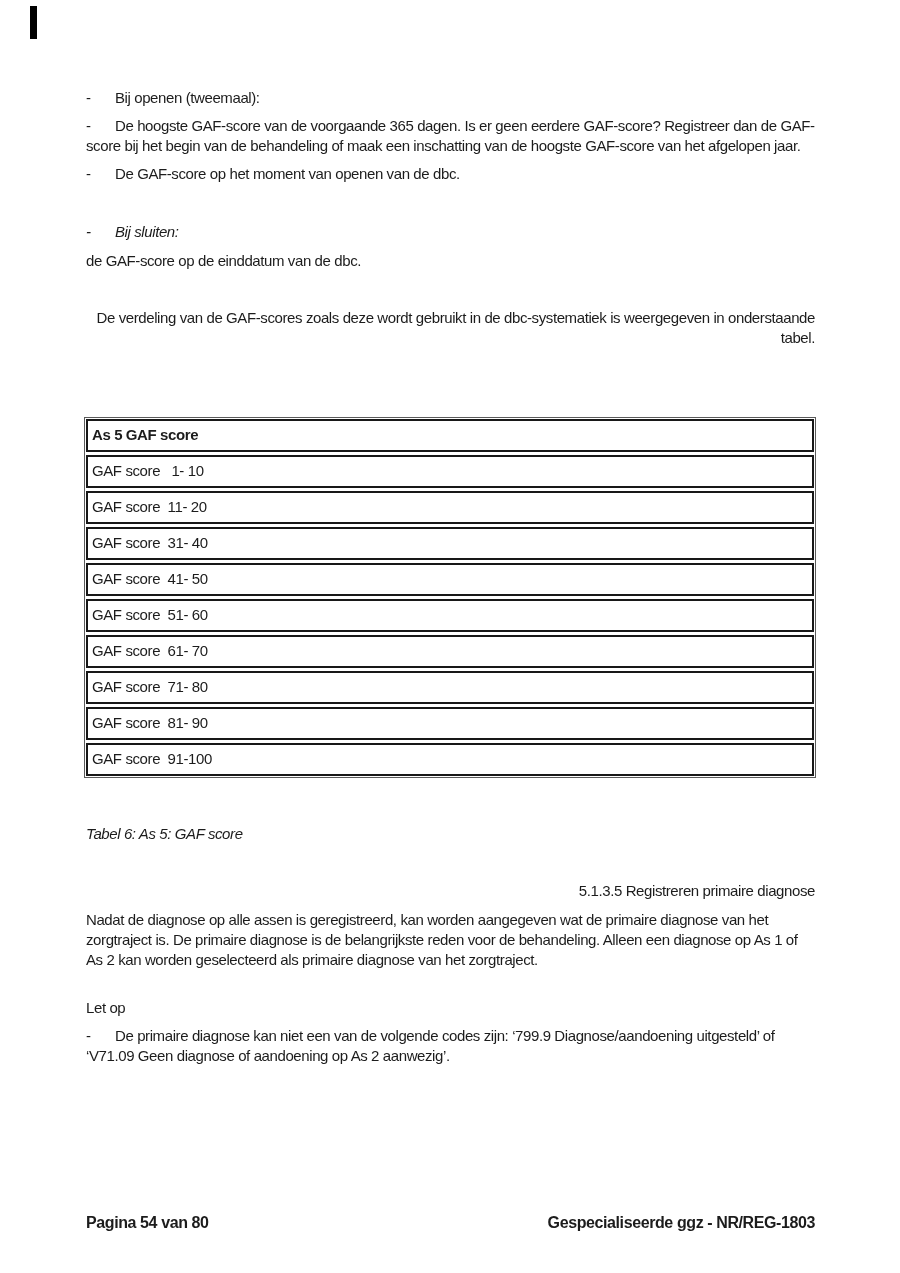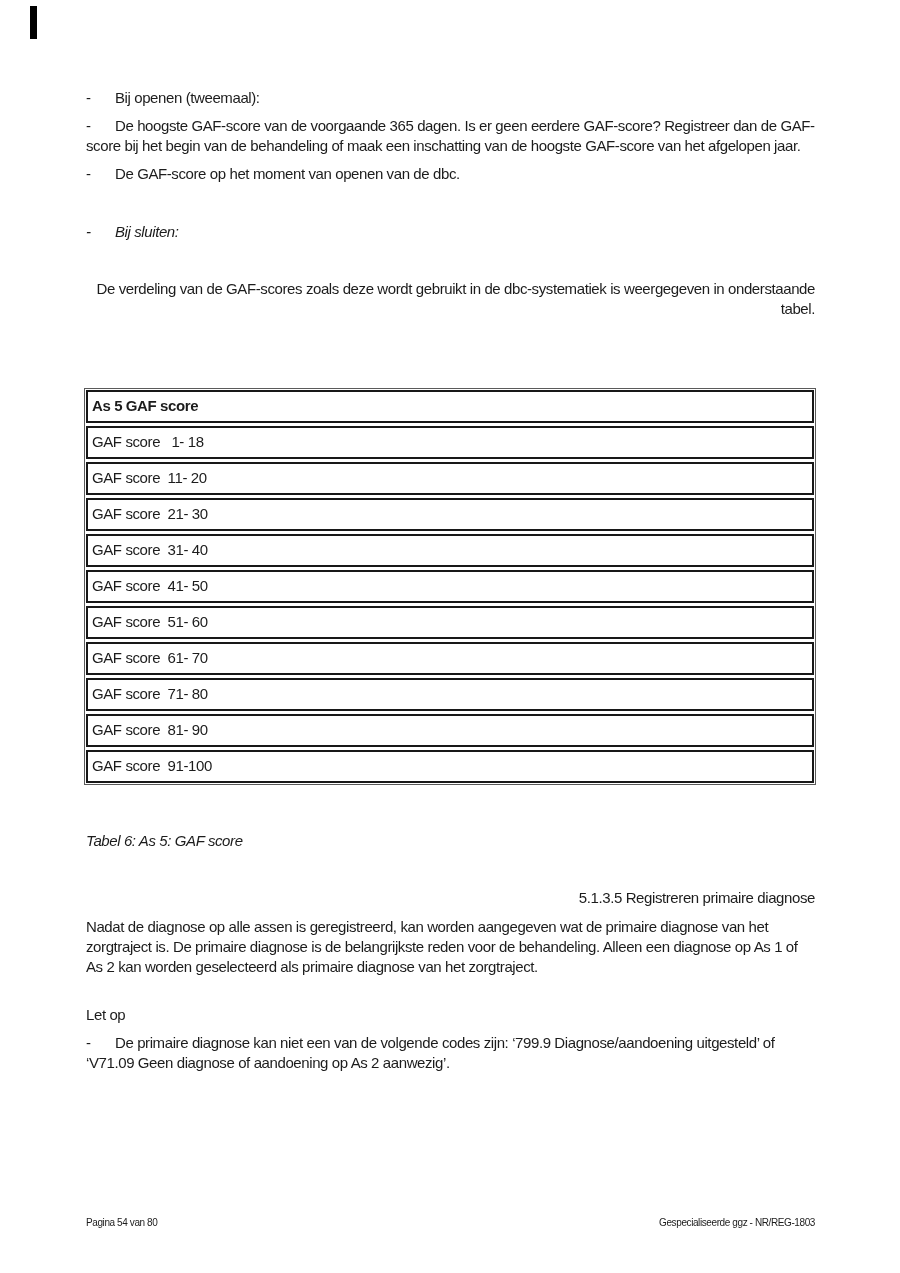--- a/index.html
+++ b/index.html
@@ -57,50 +57,51 @@
     overflow: hidden;
   }
   .gaf-row:last-child { margin-bottom: 0; }
   .gaf-row.header { font-weight: bold; }
 
   .footer {
     position: absolute;
     left: 86px;
     right: 85px;
     top: 1214px;
-    font-size: 10px;
+    font-size: 16px;
     line-height: 18px;
     display: flex;
     justify-content: space-between;
+    font-weight: bold;
   }
 </style>
 </head>
 <body>
 
 <div class="page">
   <div class="edge-mark"></div>
 
   <div class="content">
 
     <p class="bullet"><span class="dash">-</span><span>Bij openen (tweemaal):</span></p>
 
     <p class="bullet mt8"><span class="dash">-</span><span>De hoogste GAF-score van de voorgaande 365 dagen. Is er geen eerdere GAF-score? Registreer dan de GAF-score bij het begin van de behandeling of maak een inschatting van de hoogste GAF-score van het afgelopen jaar.</span></p>
 
     <p class="bullet mt8"><span class="dash">-</span><span>De GAF-score op het moment van openen van de dbc.</span></p>
 
     <p class="bullet mt38"><span class="dash">-</span><span>Bij sluiten:</span></p>
 
+    <p class="mt9">de GAF-score op de einddatum van de dbc.</p>
 
     <p class="mt37">De verdeling van de GAF-scores zoals deze wordt gebruikt in de dbc-systematiek is weergegeven in onderstaande tabel.</p>
 
     <div class="gaf-table">
       <div class="gaf-row header">As 5 GAF score</div>
-      <div class="gaf-row">GAF score   1- 18</div>
+      <div class="gaf-row">GAF score   1- 10</div>
       <div class="gaf-row">GAF score  11- 20</div>
-      <div class="gaf-row">GAF score  21- 30</div>
       <div class="gaf-row">GAF score  31- 40</div>
       <div class="gaf-row">GAF score  41- 50</div>
       <div class="gaf-row">GAF score  51- 60</div>
       <div class="gaf-row">GAF score  61- 70</div>
       <div class="gaf-row">GAF score  71- 80</div>
       <div class="gaf-row">GAF score  81- 90</div>
       <div class="gaf-row">GAF score  91-100</div>
     </div>
 
     <p class="mt46">Tabel 6: As 5: GAF score</p>

